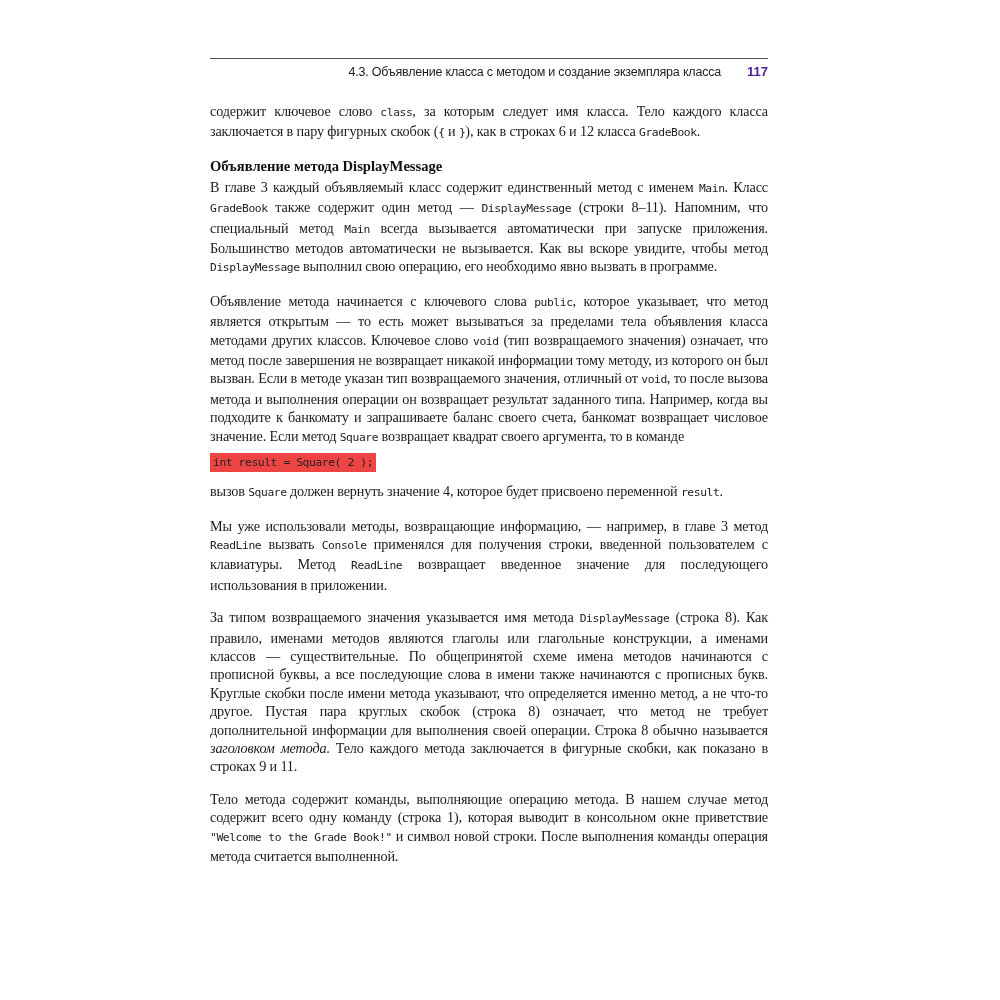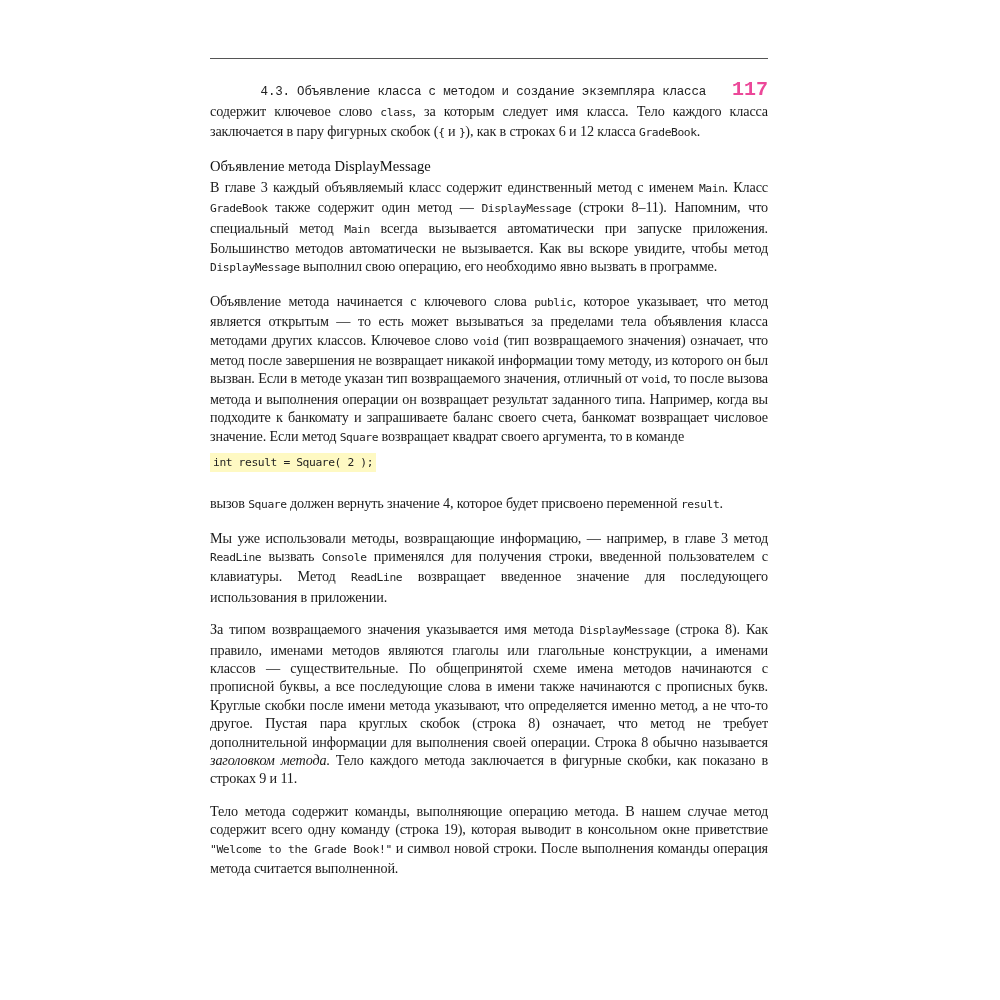--- a/index.html
+++ b/index.html
@@ -5,41 +5,41 @@
     html, body { margin: 0; padding: 0; background: #ffffff; }
     body { width: 1000px; height: 1000px; position: relative; overflow: hidden; }
     .page {
       position: absolute; left: 210px; top: 58px; width: 558px;
       font-family: "Liberation Serif", "DejaVu Serif", serif;
       color: #1a1a1a;
     }
     .rule { height: 0; border-top: 1.5px solid #555; margin: 0; }
     .running-head {
       display: flex; justify-content: flex-end; align-items: baseline;
-      margin-top: 19px; height: 24px;
-      font-family: Liberation Mono, monospace;
+      margin-top: 5px; height: 24px;
+      font-family: Liberation Sans, sans-serif;
     }
     .rh-title { font-size: 12.5px; color: #222; letter-spacing: -0.2px; }
-    .rh-page { font-size: 20px; font-weight: bold; margin-left: 26px; color: #ec4899; }
+    .rh-page { font-size: 13px; font-weight: bold; margin-left: 26px; color: #4c1d95; }
     p {
       margin: 0; font-size: 14.2px; line-height: 18.4px;
       text-align: justify; hyphens: manual; letter-spacing: -0.15px;
     }
     p + p { margin-top: 14px; }
-    .first { }
+    .first { margin-top: 14px; }
     h3 {
-      font-size: 14.6px; font-weight: normal; margin: 14px 0 3px 0;
+      font-size: 14.6px; font-weight: bold; margin: 14px 0 3px 0;
       line-height: 18px; color: #111;
     }
     code, .mono {
       font-family: "DejaVu Sans Mono", "Liberation Mono", monospace;
       font-size: 11.3px; letter-spacing: -0.4px; color: #222;
     }
     .codeblock {
-      display: inline-block; background: #fef9c3; padding: 1px 3px;
+      display: inline-block; background: #ef4444; padding: 1px 3px;
       margin: 4px 0 6px 0; line-height: 17px;
     }
     .codeblock-wrap { margin-top: 2px; }
     em { }
   </style>
 </head>
 <body>
 
 <div class="page">
   <div class="rule"></div>
@@ -52,20 +52,20 @@
 
   <h3>Объявление метода DisplayMessage</h3>
   <p><span>В главе 3 каждый объявляемый класс содержит единственный метод с именем </span><code>Main</code><span>. Класс </span><code>GradeBook</code><span> также содержит один метод — </span><code>DisplayMessage</code><span> (строки 8–11). Напомним, что специальный метод </span><code>Main</code><span> всегда вызывается автоматически при запуске приложения. Большинство методов автоматически не вызывается. Как вы вскоре увидите, чтобы метод </span><code>DisplayMessage</code><span> выполнил свою операцию, его необходимо явно вызвать в программе.</span></p>
 
   <p><span>Объявление метода начинается с ключевого слова </span><code>public</code><span>, которое указывает, что метод является открытым — то есть может вызываться за пределами тела объявления класса методами других классов. Ключевое слово </span><code>void</code><span> (тип возвращаемого значения) означает, что метод после завершения не возвращает никакой информации тому методу, из которого он был вызван. Если в методе указан тип возвращаемого значения, отличный от </span><code>void</code><span>, то после вызова метода и выполнения операции он возвращает результат заданного типа. Например, когда вы подходите к банкомату и запрашиваете баланс своего счета, банкомат возвращает числовое значение. Если метод </span><code>Square</code><span> возвращает квадрат своего аргумента, то в команде</span></p>
 
   <div class="codeblock-wrap">
     <span class="codeblock mono">int result = Square( 2 );</span>
   </div>
 
-  <p style="margin-top:16px"><span>вызов </span><code>Square</code><span> должен вернуть значение 4, которое будет присвоено переменной </span><code>result</code><span>.</span></p>
+  <p style="margin-top:4px"><span>вызов </span><code>Square</code><span> должен вернуть значение 4, которое будет присвоено переменной </span><code>result</code><span>.</span></p>
 
   <p><span>Мы уже использовали методы, возвращающие информацию, — например, в главе 3 метод </span><code>ReadLine</code><span> вызвать </span><code>Console</code><span> применялся для получения строки, введенной пользователем с клавиатуры. Метод </span><code>ReadLine</code><span> возвращает введенное значение для последующего использования в приложении.</span></p>
 
   <p><span>За типом возвращаемого значения указывается имя метода </span><code>DisplayMessage</code><span> (строка 8). Как правило, именами методов являются глаголы или глагольные конструкции, а именами классов — существительные. По общепринятой схеме имена методов начинаются с прописной буквы, а все последующие слова в имени также начинаются с прописных букв. Круглые скобки после имени метода указывают, что определяется именно метод, а не что-то другое. Пустая пара круглых скобок (строка 8) означает, что метод не требует дополнительной информации для выполнения своей операции. Строка 8 обычно называется </span><em>заголовком метода</em><span>. Тело каждого метода заключается в фигурные скобки, как показано в строках 9 и 11.</span></p>
 
-  <p><span>Тело метода содержит команды, выполняющие операцию метода. В нашем случае метод содержит всего одну команду (строка 19), которая выводит в консольном окне приветствие </span><code>"Welcome to the Grade Book!"</code><span> и символ новой строки. После выполнения команды операция метода считается выполненной.</span></p>
+  <p><span>Тело метода содержит команды, выполняющие операцию метода. В нашем случае метод содержит всего одну команду (строка 1), которая выводит в консольном окне приветствие </span><code>"Welcome to the Grade Book!"</code><span> и символ новой строки. После выполнения команды операция метода считается выполненной.</span></p>
 </div>
 
 </body></html>

